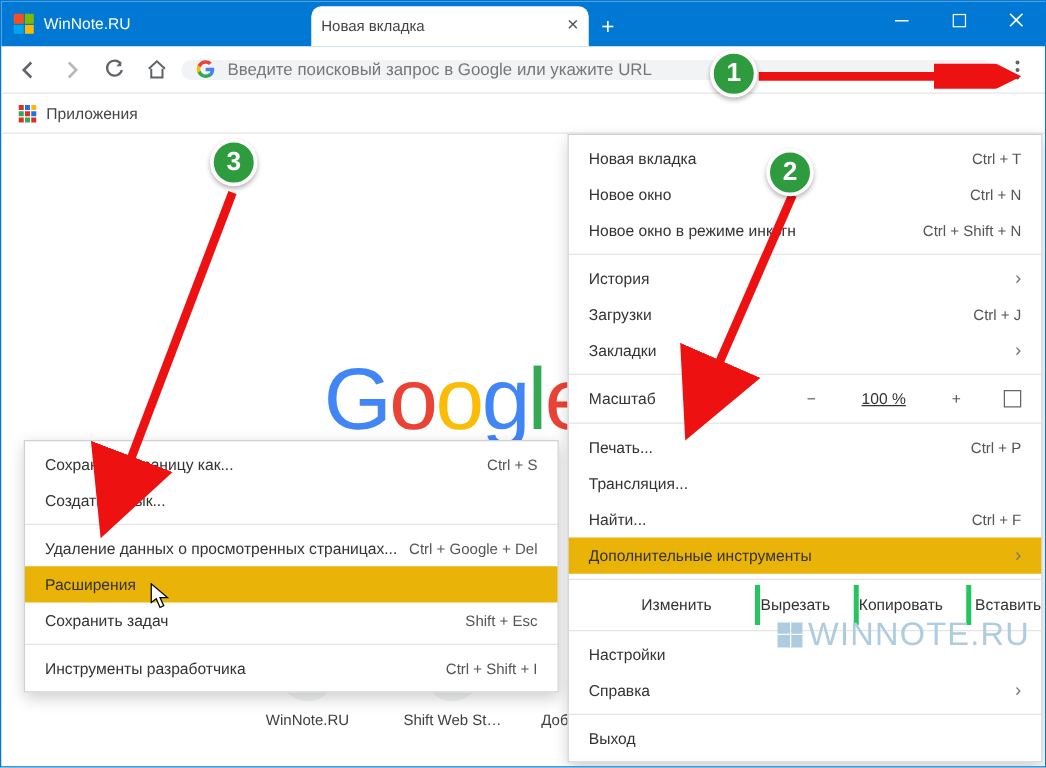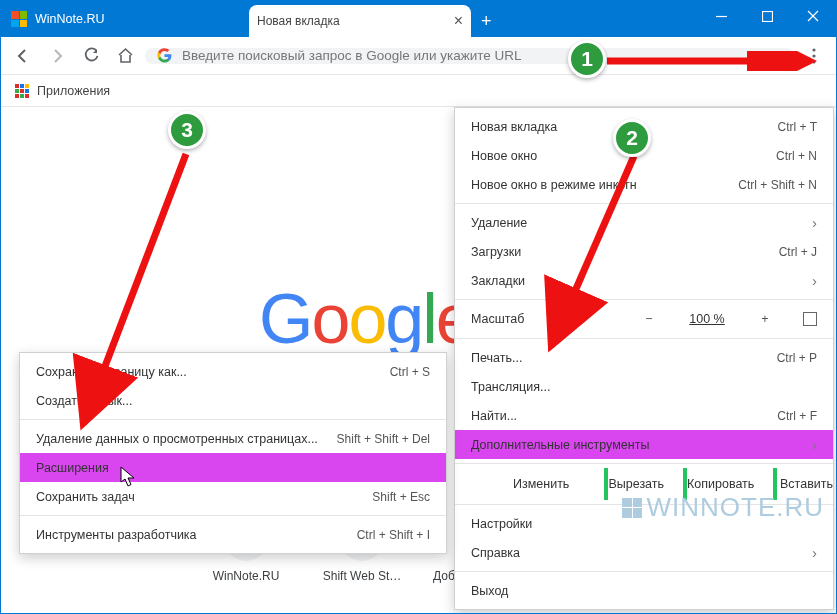--- a/index.html
+++ b/index.html
@@ -39,21 +39,21 @@
 .tile { width:20px; height:20px; display:grid; grid-template-columns:1fr 1fr; grid-template-rows:1fr 1fr; gap:1px; }
 .tile span:nth-child(1){background:#f25022;}.tile span:nth-child(2){background:#7fba00;}
 .tile span:nth-child(3){background:#00a4ef;}.tile span:nth-child(4){background:#ffb900;}
 .chrome-i { position:relative; width:22px; height:22px; border-radius:50%; background:conic-gradient(#ea4335 0 120deg,#fbbc05 120deg 240deg,#34a853 240deg 360deg); }
 .chrome-i::after{content:"";position:absolute;inset:5px;border-radius:50%;background:#4285f4;border:2px solid #fff;}
 .gear-btn { position:absolute; right:16px; bottom:16px; width:32px; height:32px; display:flex; align-items:center; justify-content:center; color:#444; font-size:18px; }
 
 .menu { position:absolute; background:#fff; border:1px solid #d0d0d0; box-shadow:0 4px 12px rgba(0,0,0,.2); font-size:12.5px; color:#333; }
 .menu .item { display:flex; align-items:center; padding:0 16px; height:29px; }
 .menu .item .sc { margin-left:auto; color:#555; font-size:12px; }
-.menu .item.hov { background:#d946ef; }
+.menu .item.hov { background:#eab308; }
 .menu .sep { height:1px; background:#e4e4e4; margin:4px 0; }
 .menu .arw::after { content:"›"; margin-left:auto; color:#777; font-size:15px; }
 .menu-main { top:0; right:2px; width:380px; padding:4px 0; }
 .zoom-row { display:flex; align-items:center; height:30px; padding:0 16px; gap:13px; }
 .zoom-row .lbl{flex:1;} .zoom-row .btn{width:34px;text-align:center;color:#555;}
 .zoom-row .pct{width:56px;text-align:center;text-decoration:underline;}
 .full-i { width:14px; height:14px; border:1.5px solid #666; position:relative; margin-left:8px; }
 .edit-row { display:flex; align-items:center; height:32px;padding-left:42px; }
 .edit-row .lbl{padding:0 16px;} .edit-row .b{flex:1;text-align:right;border-left:4px solid #22c55e;height:100%;line-height:32px;margin-left:19px;}
 
@@ -205,21 +205,21 @@
       <div class="item">
           <span>Новое окно</span>
           <span class="sc">Ctrl + N</span>
         </div>
       <div class="item">
           <span>Новое окно в режиме инкогн</span>
           <span class="sc">Ctrl + Shift + N</span>
         </div>
       <div class="sep"></div>
       <div class="item arw">
-          <span>Удаление</span>
+          <span>История</span>
         </div>
       <div class="item">
           <span>Загрузки</span>
           <span class="sc">Ctrl + J</span>
         </div>
       <div class="item arw">
           <span>Закладки</span>
         </div>
       <div class="sep"></div>
       <div class="zoom-row">
@@ -268,21 +268,21 @@
       <div class="item">
           <span>Сохранить страницу как...</span>
           <span class="sc">Ctrl + S</span>
         </div>
       <div class="item">
           <span>Создать ярлык...</span>
         </div>
       <div class="sep"></div>
       <div class="item">
           <span>Удаление данных о просмотренных страницах...</span>
-          <span class="sc">Shift + Shift + Del</span>
+          <span class="sc">Ctrl + Google + Del</span>
         </div>
       <div class="item hov">
           <span>Расширения</span>
         </div>
       <div class="item">
           <span>Сохранить задач</span>
           <span class="sc">Shift + Esc</span>
         </div>
       <div class="sep"></div>
       <div class="item">

